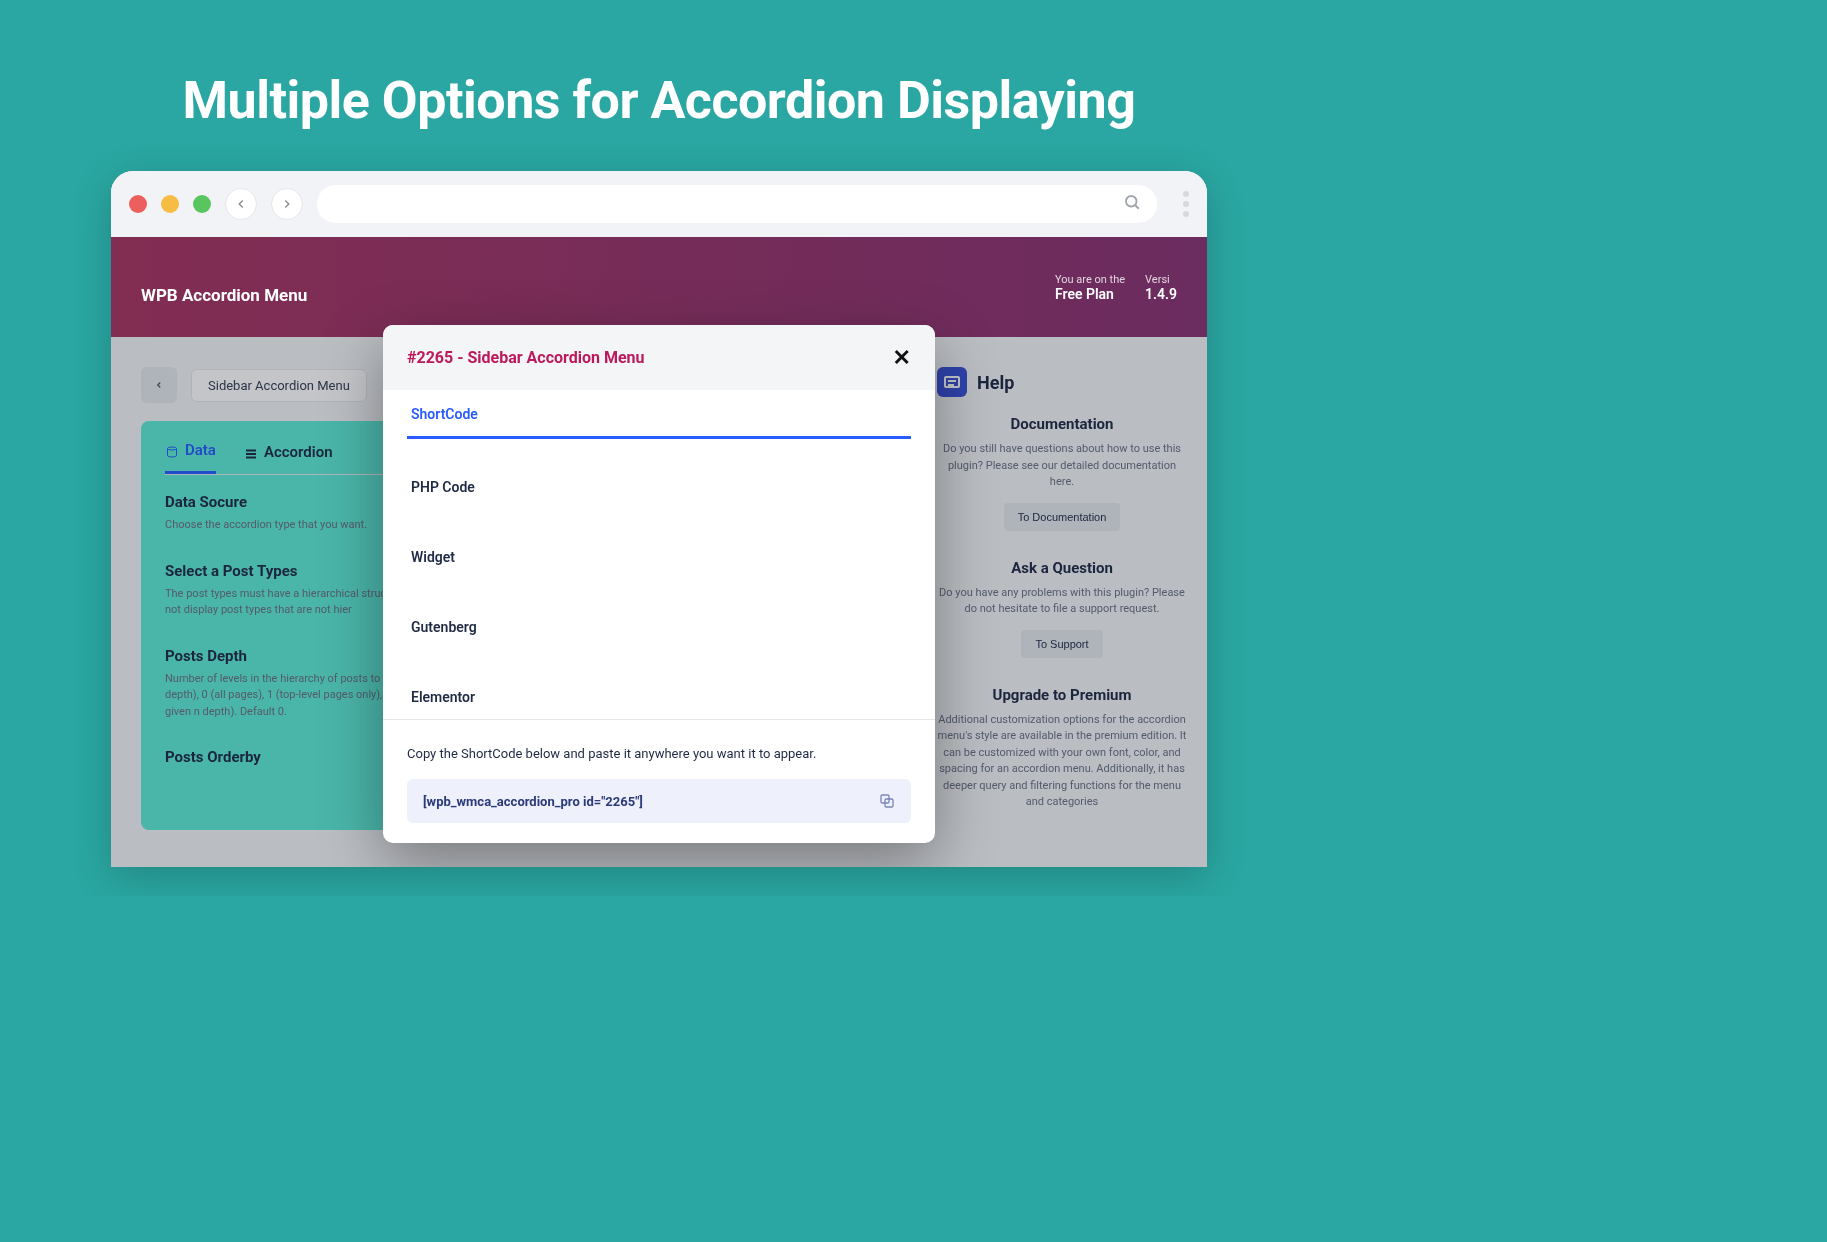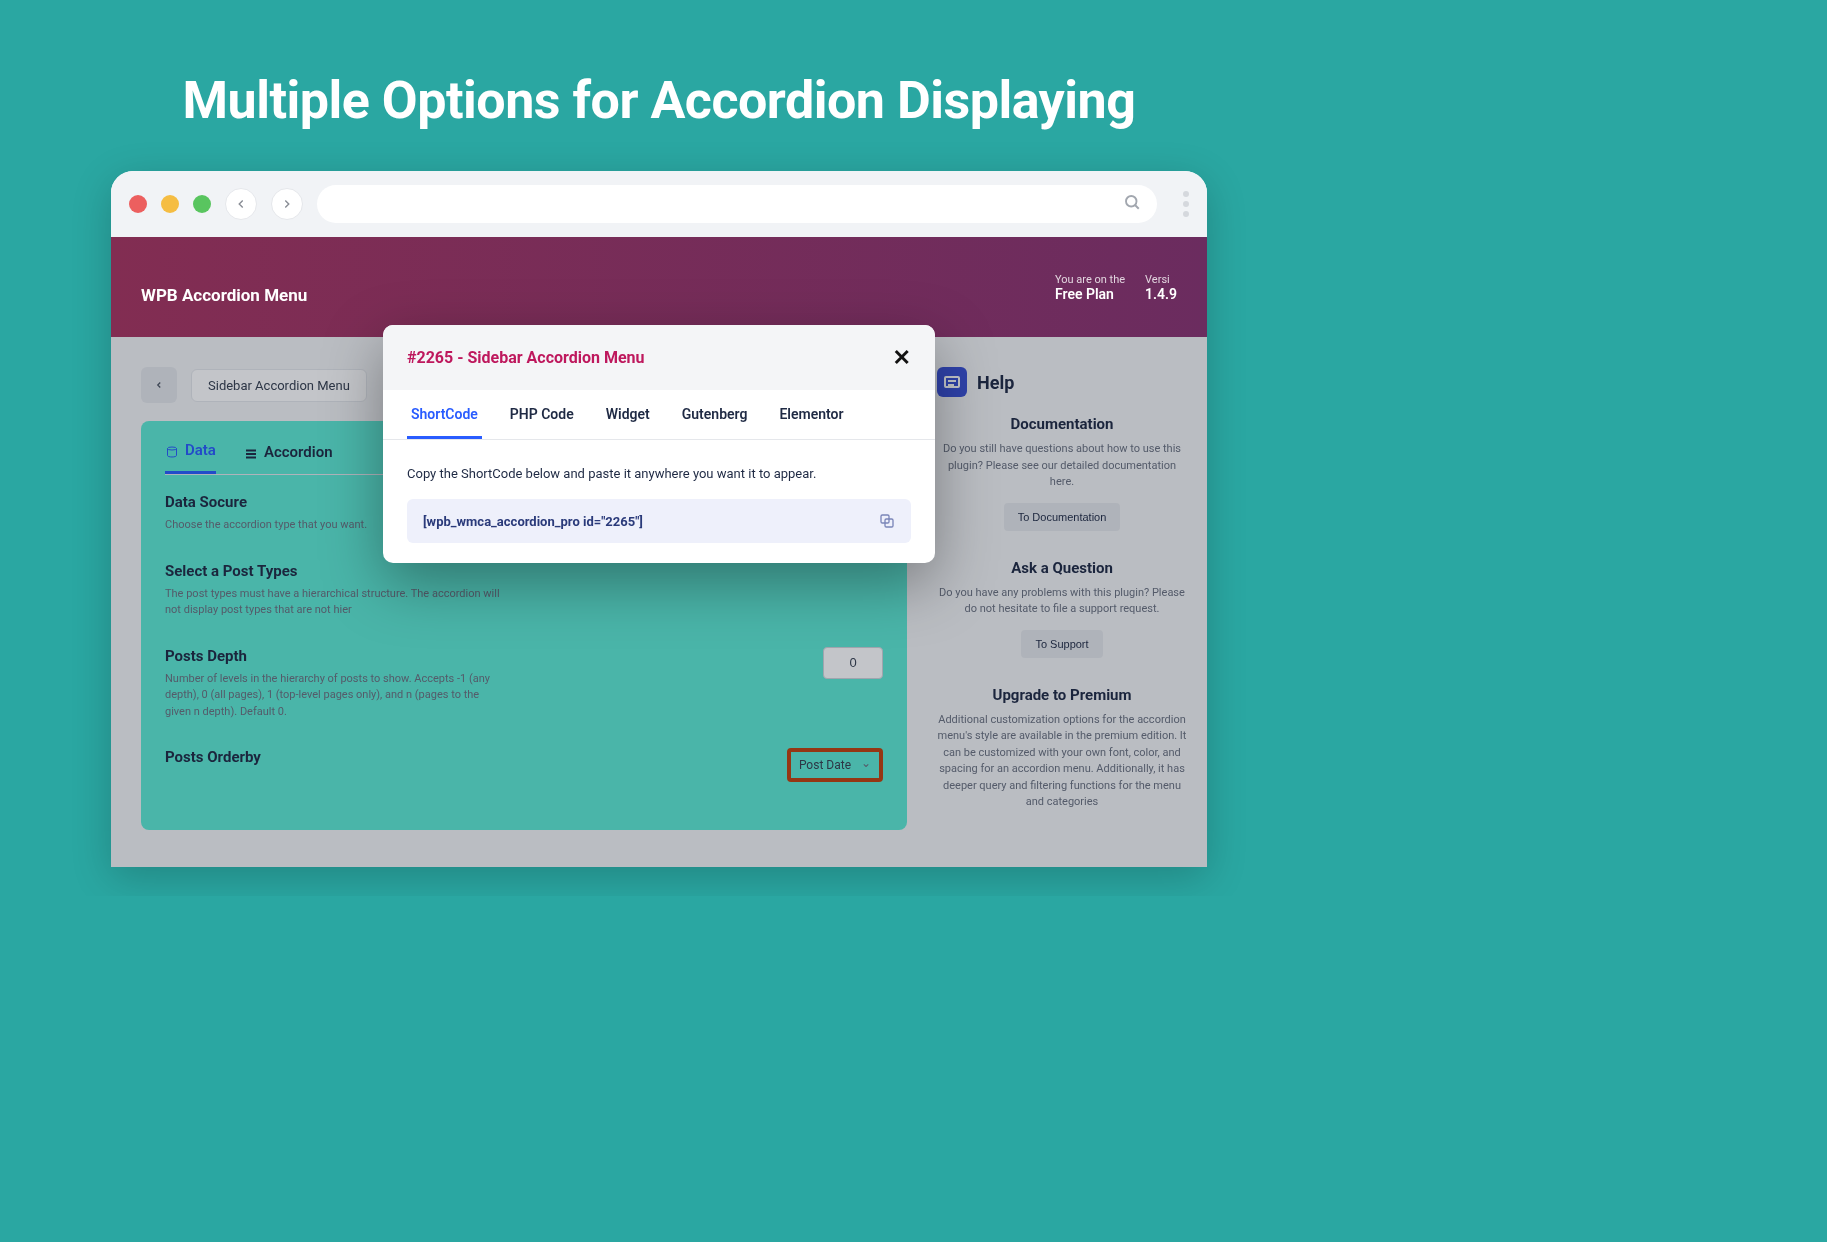--- a/index.html
+++ b/index.html
@@ -143,21 +143,21 @@
   }
   .modal-head {
     background:#f4f5f7; padding:20px 24px;
     display:flex; justify-content:space-between; align-items:center;
   }
   .modal-title { font-size:16px; font-weight:700; color:#be185d; }
   .modal-close { font-size:22px; font-weight:700; cursor:pointer; color:#111; }
   .modal-tabs {
     display:flex; gap:24px; padding:0 24px;
     border-bottom:1px solid #e5e7eb; background:#fff;
-    font-size:14px; font-weight:600;
+    font-size:14px; font-weight:600;flex-direction:column;
   }
   .mtab { padding:16px 4px 14px; color:#1f2a44; cursor:pointer; }
   .mtab.active { color:#295cff; border-bottom:3px solid #295cff; }
   .modal-body { padding:26px 24px 20px; }
   .modal-instr { font-size:13px; color:#1f2a44; margin-bottom:18px; }
   .code-box {
     background:#eef0fb; border-radius:6px; padding:14px 16px;
     display:flex; justify-content:space-between; align-items:center;
   }
   .code-text { font-size:13px; font-weight:700; color:#2a3a7a; font-family:inherit; }

